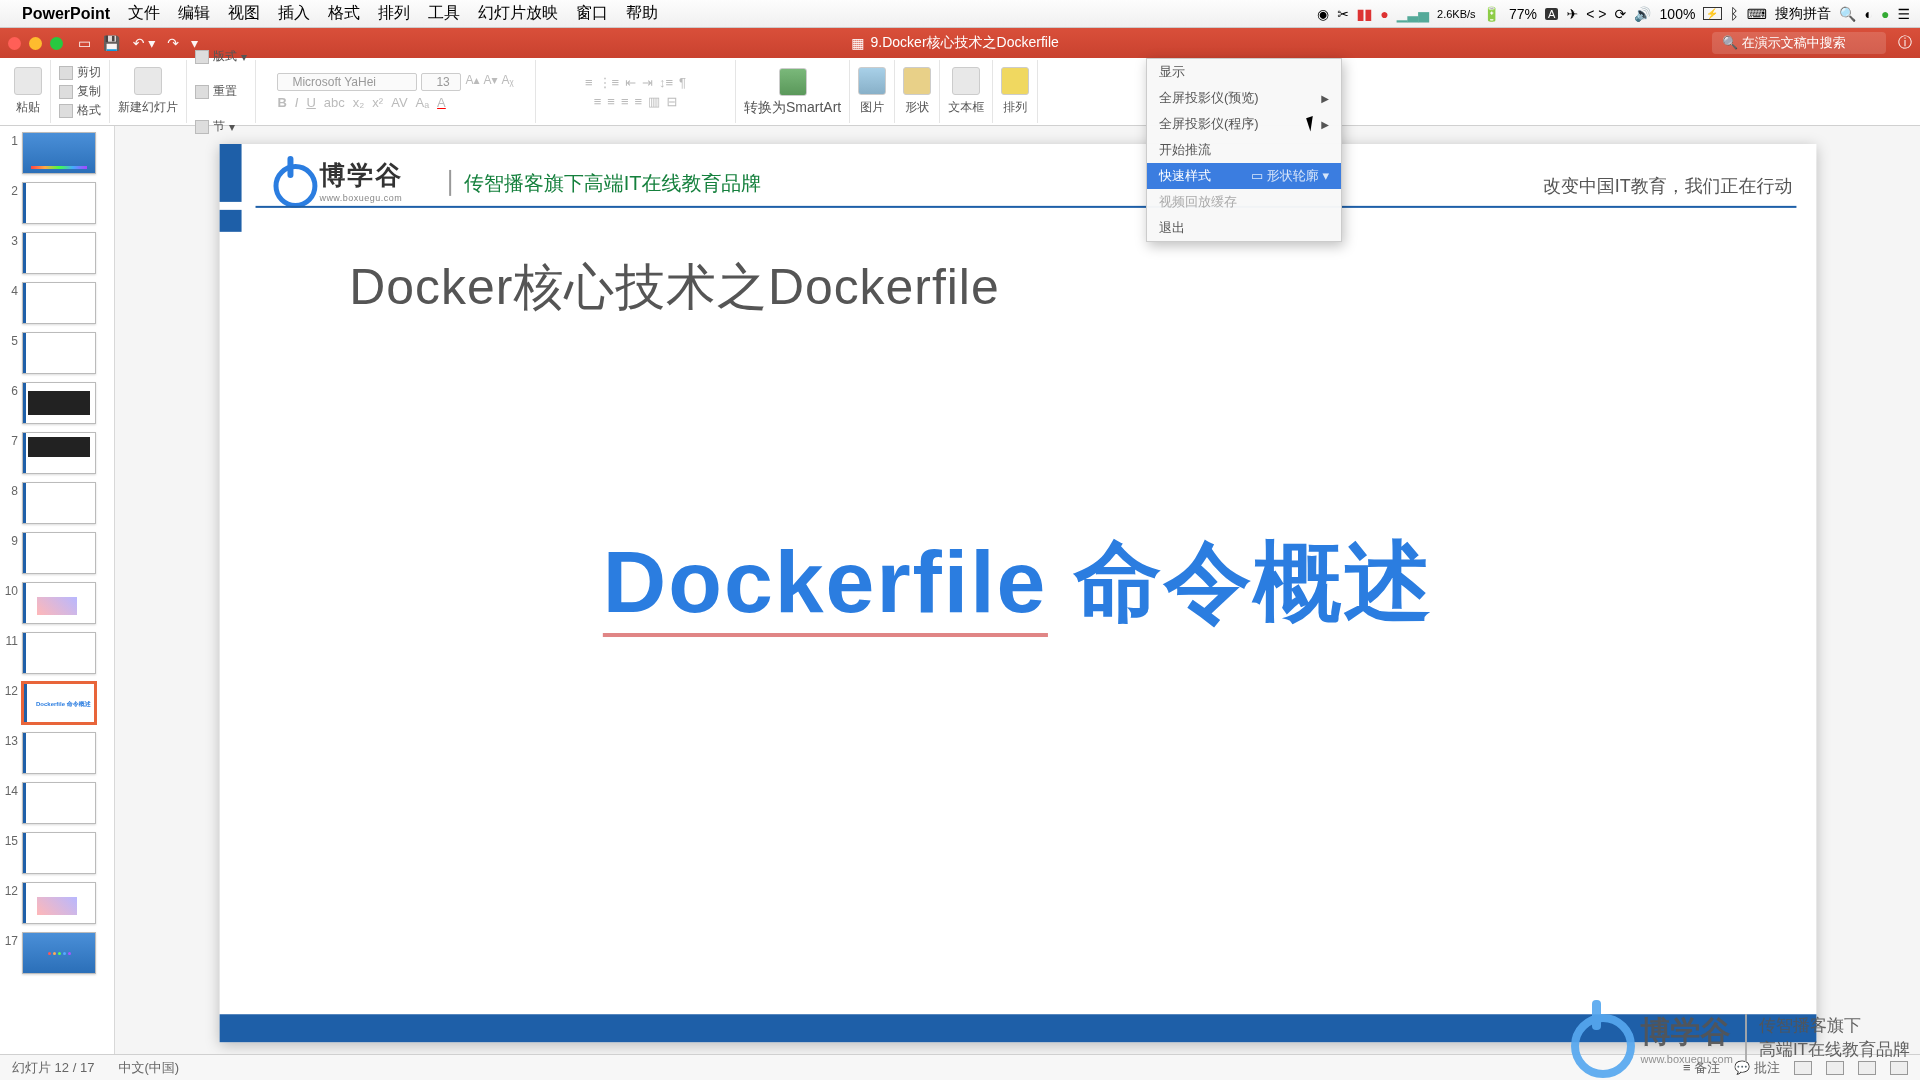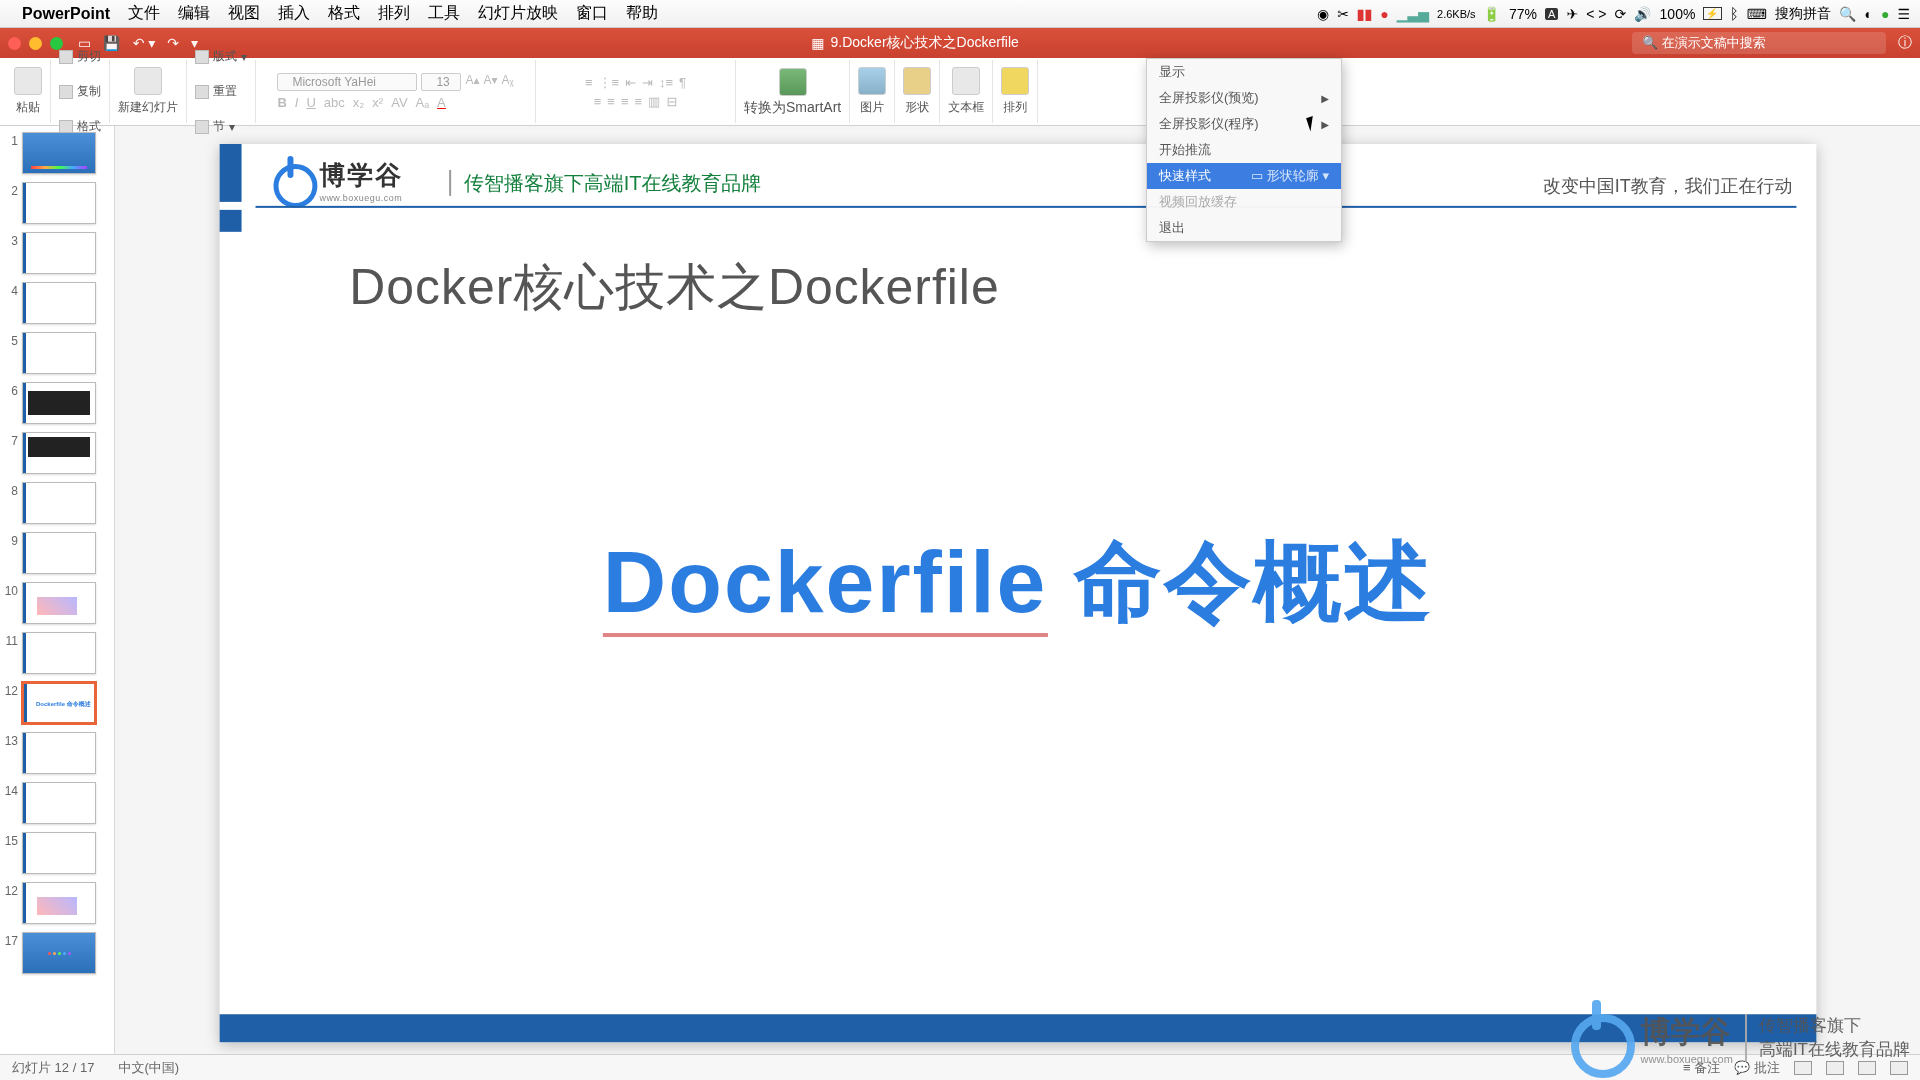--- a/index.html
+++ b/index.html
@@ -10,21 +10,21 @@
 .mac-menubar .menu-item{margin-right:18px;cursor:default}
 .mac-menubar .right{margin-left:auto;display:flex;align-items:center;gap:8px;font-size:14px}
 .mac-menubar .right span{display:inline-flex;align-items:center}
 .doc-titlebar{height:30px;background:linear-gradient(#d94f3a,#c9422f);color:#fff;display:flex;align-items:center;padding:0 8px;font-size:14px}
 .traffic{display:flex;gap:8px;margin-right:15px}
 .tl{width:13px;height:13px;border-radius:50%}
 .tl.r{background:#ff5f57}.tl.y{background:#febc2e}.tl.g{background:#28c840}
 .qat{display:flex;gap:12px;align-items:center;color:#fff}
 .qat span{opacity:.95}
 .doc-title{flex:1;text-align:center;display:flex;align-items:center;justify-content:center;gap:6px}
-.search-box{background:rgba(255,255,255,.15);border-radius:4px;padding:2px 10px;width:254px;font-size:13px;color:#fff}
+.search-box{background:rgba(255,255,255,.15);border-radius:4px;padding:2px 10px;width:174px;font-size:13px;color:#fff}
 .ribbon{height:68px;background:#fff;border-bottom:1px solid #d0d0d0;display:flex;align-items:stretch;padding:2px 6px;position:relative}
 .rgroup{display:flex;flex-direction:column;align-items:center;justify-content:center;padding:0 8px;border-right:1px solid #e5e5e5;font-size:12px;color:#555}
 .rgroup:last-child{border-right:none}
 .rgroup .lbl{font-size:12px;margin-top:2px}
 .rgroup .big-icn{width:28px;height:28px;background:#e8e8e8;border:1px solid #ccc;border-radius:3px;margin-bottom:2px}
 .mini-btn{display:flex;align-items:center;gap:4px;font-size:12px;color:#555}
 .mini-btn .sq{width:14px;height:14px;background:#ddd;border:1px solid #bbb}
 .font-sel{border:1px solid #ccc;padding:1px 14px;font-size:12px;color:#999;background:#fafafa;border-radius:2px}
 .dim{color:#bbb}
 .dropdown-menu{position:absolute;top:0;right:578px;width:196px;background:rgba(248,248,248,.97);border:1px solid #ccc;box-shadow:2px 4px 12px rgba(0,0,0,.25);font-size:13px;z-index:100}
@@ -144,21 +144,21 @@
     🔍 <span>在演示文稿中搜索</span>
   </div>
   <span style="margin-left:12px">ⓘ</span>
 </div>
 
 <div class="ribbon">
   <div class="rgroup">
     <div class="big-icn"></div>
     <div class="lbl">粘贴</div>
   </div>
-  <div class="rgroup" style="align-items:flex-start;gap:18px">
+  <div class="rgroup" style="align-items:flex-start;gap:2px">
     <div class="mini-btn">
         <span class="sq"></span>
         <span>剪切</span>
       </div>
     <div class="mini-btn">
         <span class="sq"></span>
         <span>复制</span>
       </div>
     <div class="mini-btn">
         <span class="sq"></span>

